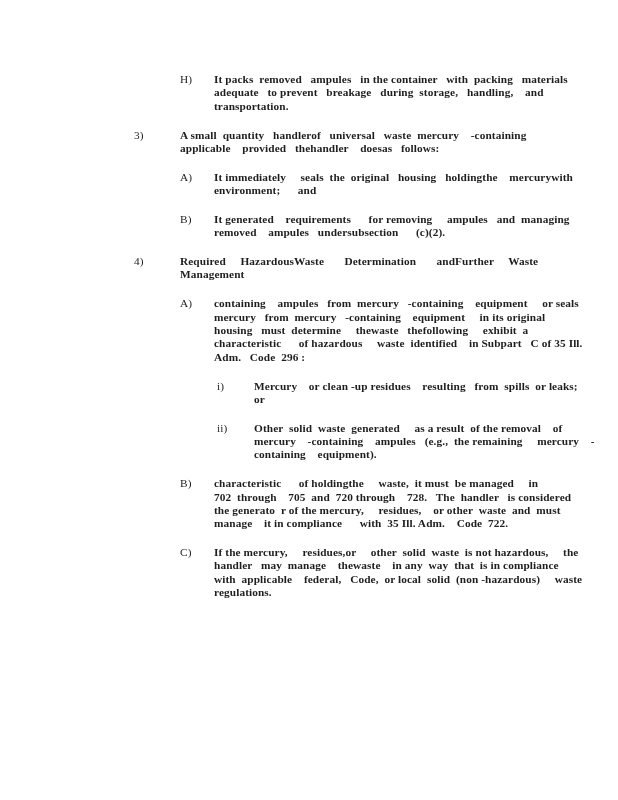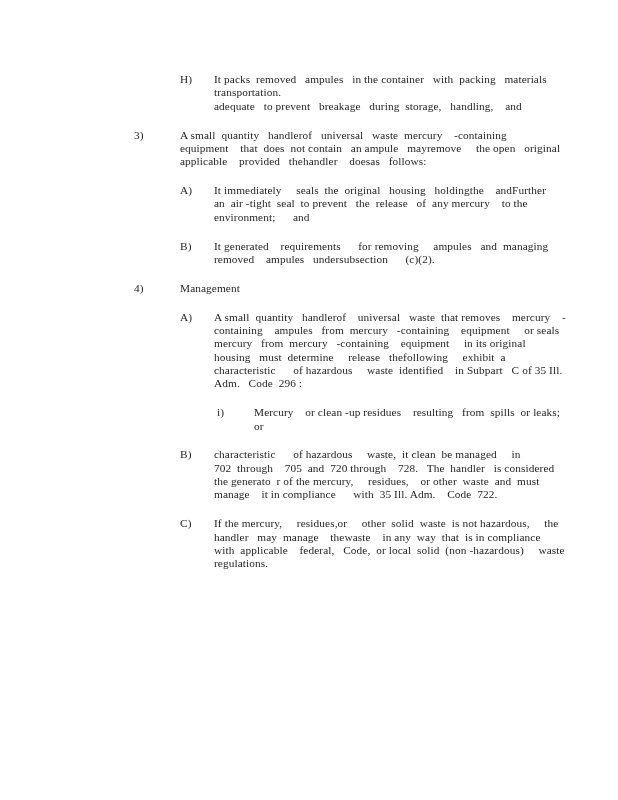--- a/index.html
+++ b/index.html
@@ -31,94 +31,100 @@
     letter-spacing: 0.1px;
   }
   .block.level1 { margin-left: 134px; }
   .block.level1 .label { flex: 0 0 46px; }
   .block.level2 { margin-left: 180px; }
   .block.level2 .label { flex: 0 0 34px; }
   .block.level3 { margin-left: 217px; }
   .block.level3 .label { flex: 0 0 37px; }
   .label { white-space: pre; }
   .lines { flex: 0 1 auto; min-width: 0; }
-  .line { white-space: pre; }
+  .line { white-space: pre; font-weight: bold; }
 </style>
 </head>
 <body>
 
 <div class="page">
   <div class="content">
   <div class="block level2">
     <span class="label">H)</span>
     <div class="lines">
           <div class="line">It packs  removed   ampules   in the container   with  packing   materials</div>
+          <div class="line">adequate   to prevent   breakage   during  storage,   handling,    and</div>
           <div class="line">transportation.</div>
-          <div class="line">adequate   to prevent   breakage   during  storage,   handling,    and</div>
         </div>
   </div>
 
   <div class="block level1">
     <span class="label">3)</span>
     <div class="lines">
           <div class="line">A small  quantity   handlerof   universal   waste  mercury    -containing</div>
-          <div class="line">equipment    that  does  not contain   an ampule   mayremove     the open   original</div>
           <div class="line">applicable    provided   thehandler    doesas   follows:</div>
         </div>
   </div>
 
   <div class="block level2">
     <span class="label">A)</span>
     <div class="lines">
-          <div class="line">It immediately     seals  the  original   housing   holdingthe    andFurther</div>
-          <div class="line">an  air -tight  seal  to prevent   the  release   of  any mercury    to the</div>
+          <div class="line">It immediately     seals  the  original   housing   holdingthe    mercurywith</div>
           <div class="line">environment;      and</div>
         </div>
   </div>
 
   <div class="block level2">
     <span class="label">B)</span>
     <div class="lines">
           <div class="line">It generated    requirements      for removing     ampules   and  managing</div>
           <div class="line">removed    ampules   undersubsection      (c)(2).</div>
         </div>
   </div>
 
   <div class="block level1">
     <span class="label">4)</span>
     <div class="lines">
+          <div class="line">Required     HazardousWaste       Determination       andFurther     Waste</div>
           <div class="line">Management</div>
         </div>
   </div>
 
   <div class="block level2">
     <span class="label">A)</span>
     <div class="lines">
-          <div class="line">A small  quantity   handlerof    universal   waste  that removes    mercury    -</div>
           <div class="line">containing    ampules   from  mercury   -containing    equipment     or seals</div>
           <div class="line">mercury   from  mercury   -containing    equipment     in its original</div>
-          <div class="line">housing   must  determine     release   thefollowing     exhibit  a</div>
+          <div class="line">housing   must  determine     thewaste   thefollowing     exhibit  a</div>
           <div class="line">characteristic      of hazardous     waste  identified    in Subpart   C of 35 Ill.</div>
           <div class="line">Adm.   Code  296 :</div>
         </div>
   </div>
 
   <div class="block level3">
     <span class="label">i)</span>
     <div class="lines">
           <div class="line">Mercury    or clean -up residues    resulting   from  spills  or leaks;</div>
           <div class="line">or</div>
         </div>
   </div>
 
+  <div class="block level3">
+    <span class="label">ii)</span>
+    <div class="lines">
+          <div class="line">Other  solid  waste  generated     as a result  of the removal    of</div>
+          <div class="line">mercury    -containing    ampules   (e.g.,  the remaining     mercury    -</div>
+          <div class="line">containing    equipment).</div>
+        </div>
+  </div>
 
   <div class="block level2">
     <span class="label">B)</span>
     <div class="lines">
-          <div class="line">characteristic      of hazardous     waste,  it clean  be managed     in</div>
+          <div class="line">characteristic      of holdingthe     waste,  it must  be managed     in</div>
           <div class="line">702  through    705  and  720 through    728.   The  handler   is considered</div>
           <div class="line">the generato  r of the mercury,     residues,    or other  waste  and  must</div>
           <div class="line">manage    it in compliance      with  35 Ill. Adm.    Code  722.</div>
         </div>
   </div>
 
   <div class="block level2">
     <span class="label">C)</span>
     <div class="lines">
           <div class="line">If the mercury,     residues,or     other  solid  waste  is not hazardous,     the</div>

